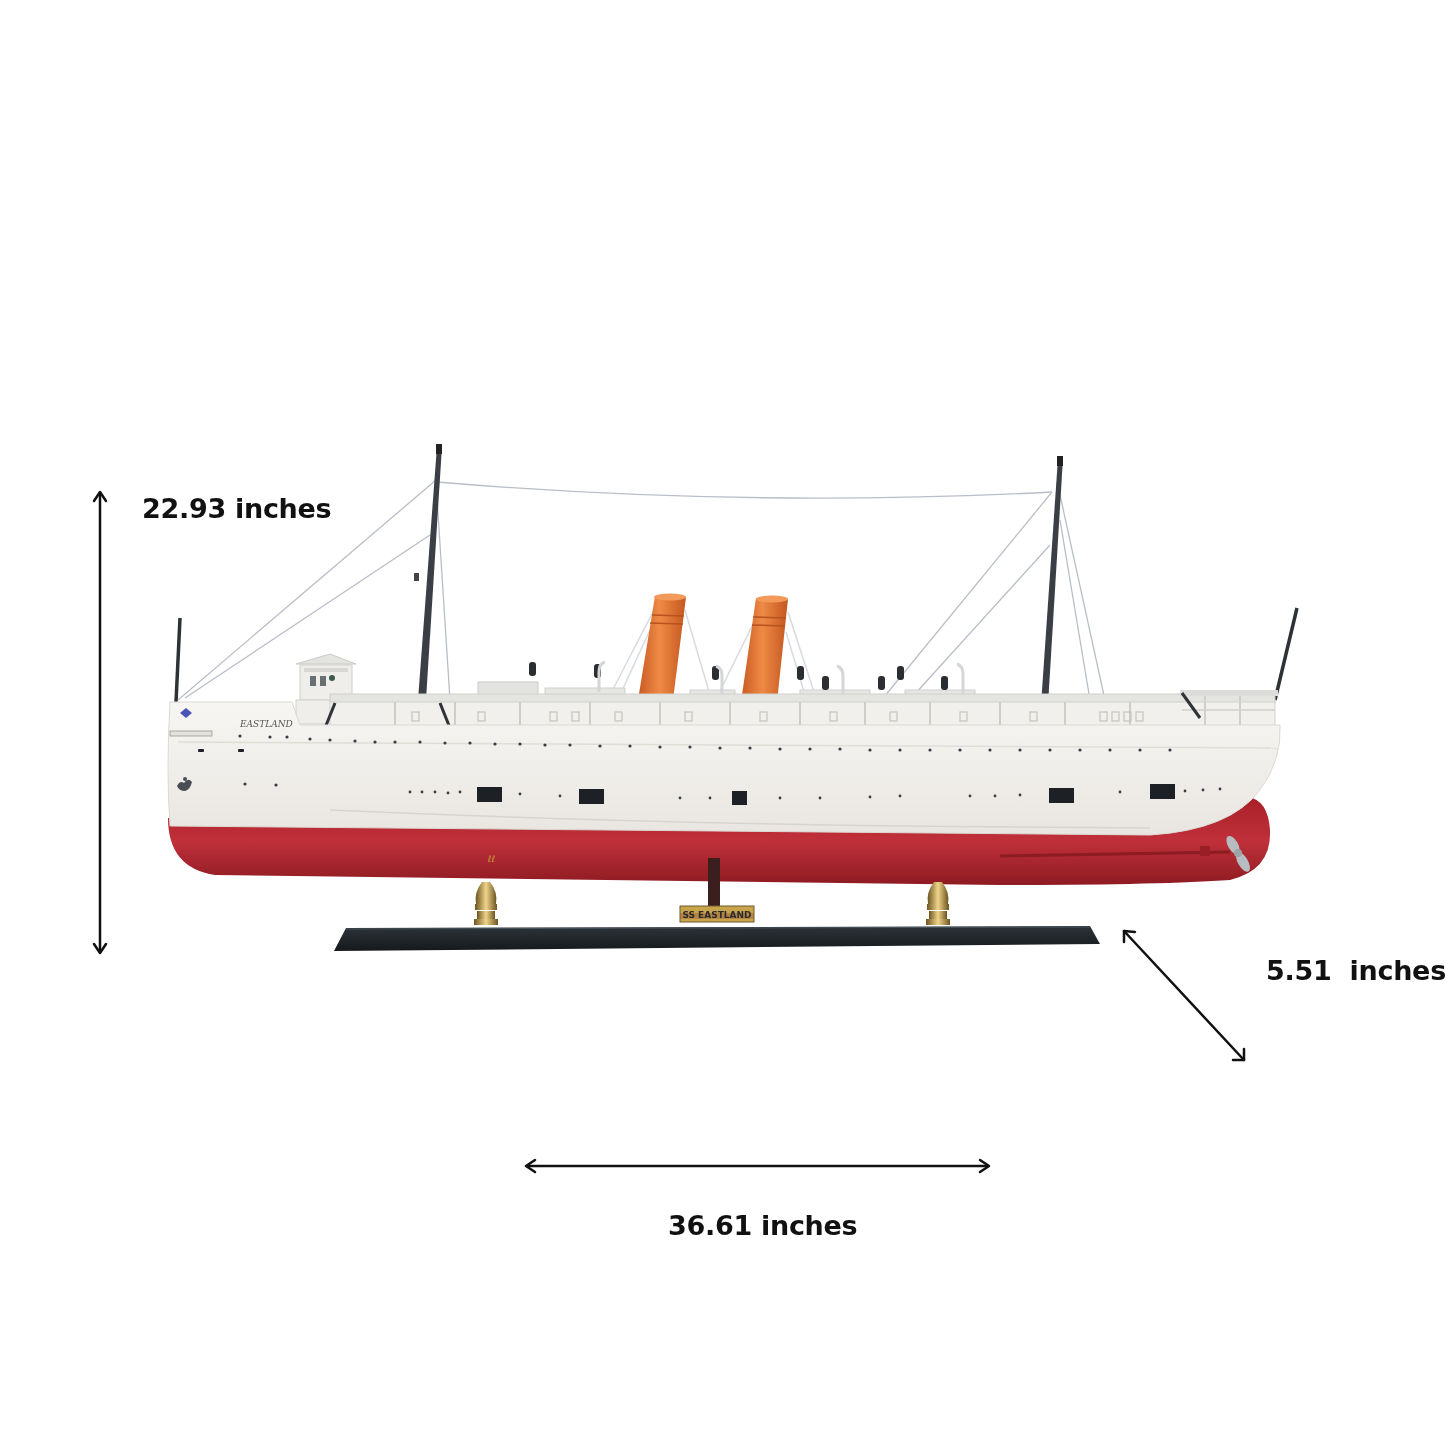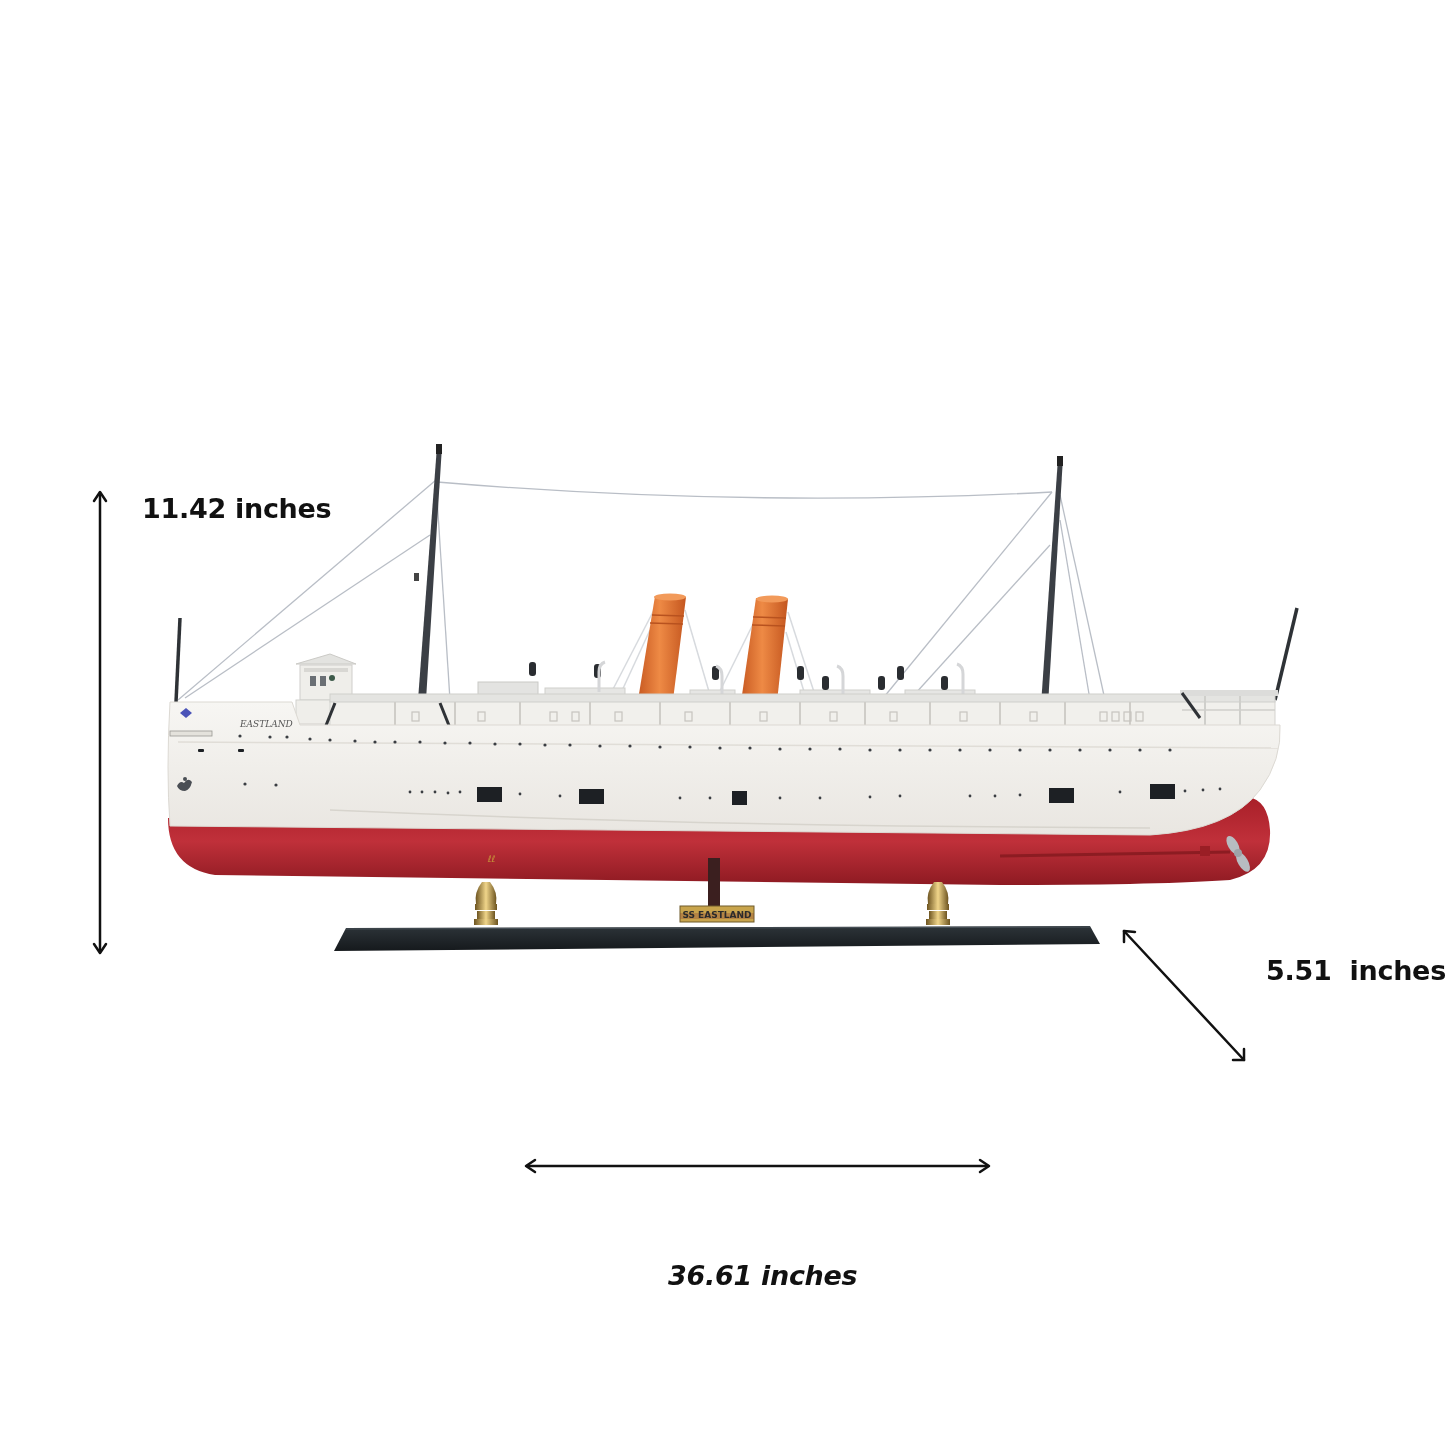--- a/index.html
+++ b/index.html
@@ -8,29 +8,29 @@
       position: absolute;
       font-family: "DejaVu Sans", "Liberation Sans", sans-serif;
       font-weight: bold;
       font-size: 27px;
       color: #111111;
       white-space: pre;
       letter-spacing: -0.3px;
     }
     #label-height { left: 142px; top: 493px; }
     #label-depth  { left: 1218px; top: 955px; margin-left: 48px; }
-    #label-length { left: 668px; top: 1260px; font-style: italic; }
+    #label-length { left: 668px; top: 1210px; }
     svg.art { position: absolute; left: 0; top: 0; }
     .plate-text { font-family: "DejaVu Sans", "Liberation Sans", sans-serif; font-size: 9px; fill: #2b2b2b; font-weight: bold; }
     .name-text { font-family: "DejaVu Serif", "Liberation Serif", serif; font-size: 9px; fill: #555; font-style: italic; }
   </style>
 </head>
 <body>
 
-<div id="label-height" class="dim-label">11.42 inches</div>
+<div id="label-height" class="dim-label">22.93 inches</div>
 <div id="label-depth" class="dim-label">5.51  inches</div>
 <div id="label-length" class="dim-label">36.61 inches</div>
 
 <svg class="art" width="1445" height="1445" viewBox="0 0 1445 1445" xmlns="http://www.w3.org/2000/svg">
   <defs>
     <linearGradient id="redHull" x1="0" y1="0" x2="0" y2="1">
       <stop offset="0" stop-color="#a81f28"></stop>
       <stop offset="0.5" stop-color="#c0303a"></stop>
       <stop offset="1" stop-color="#8e1a22"></stop>
     </linearGradient>

